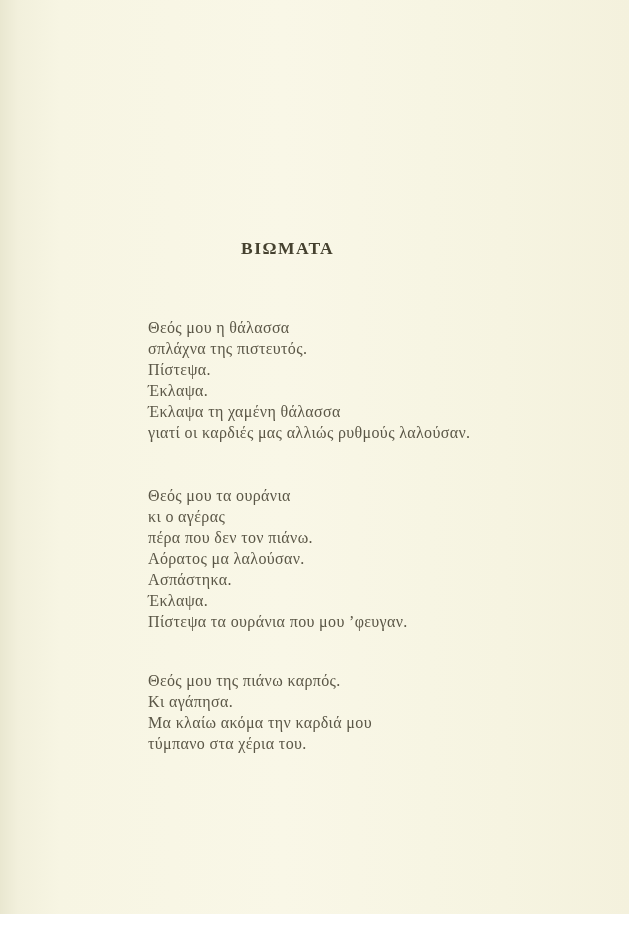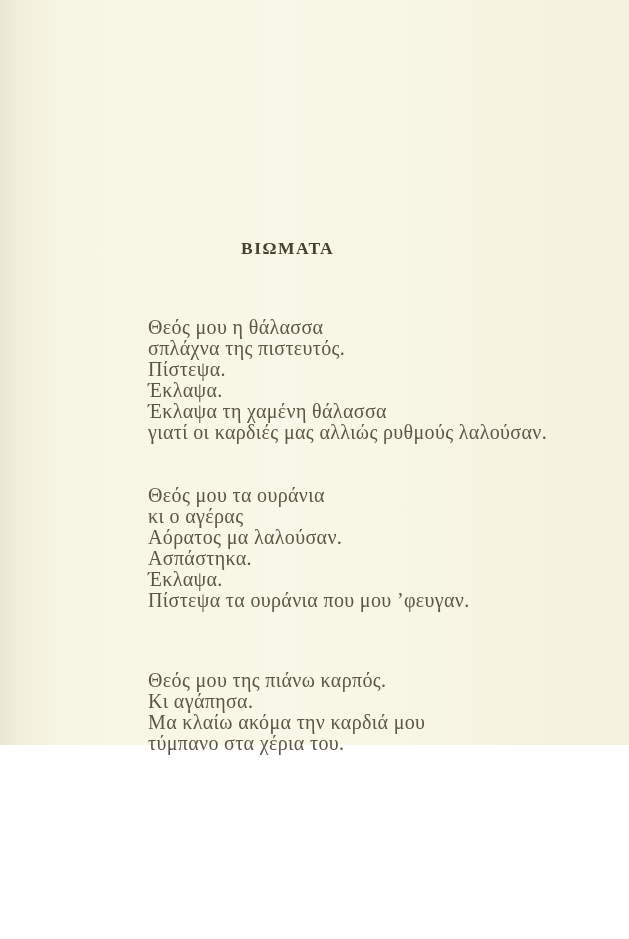--- a/index.html
+++ b/index.html
@@ -8,21 +8,21 @@
   }
   body {
     width: 629px;
     height: 939px;
     overflow: hidden;
     font-family: "Liberation Serif", "DejaVu Serif", serif;
   }
   .page {
     position: relative;
     width: 629px;
-    height: 745px;
+    height: 914px;
     background: linear-gradient(90deg,
       #e9e7d0 0px,
       #f2f0dc 18px,
       #f7f5e3 60px,
       #f9f7e7 45%,
       #f6f4e1 80%,
       #f4f1dd 100%);
   }
   .poem-title {
     position: absolute;
@@ -32,21 +32,21 @@
     font-size: 17.5px;
     font-weight: bold;
     letter-spacing: 1.5px;
     color: #45412f;
   }
   .stanza {
     position: absolute;
     left: 148px;
     margin: 0;
     color: #5b5747;
-    font-size: 20px;
+    font-size: 16px;
     line-height: 21px;
     letter-spacing: 0.35px;
     white-space: nowrap;
   }
   .stanza-1 { top: 317px; }
   .stanza-2 { top: 485px; }
   .stanza-3 { top: 670px; }
 </style>
 </head>
 <body>
@@ -60,20 +60,21 @@
     <div>σπλάχνα της πιστευτός.</div>
     <div>Πίστεψα.</div>
     <div>Έκλαψα.</div>
     <div>Έκλαψα τη χαμένη θάλασσα</div>
     <div>γιατί οι καρδιές μας αλλιώς ρυθμούς λαλούσαν.</div>
   </div>
 
   <div class="stanza stanza-2">
     <div>Θεός μου τα ουράνια</div>
     <div>κι ο αγέρας</div>
+    <div>πέρα που δεν τον πιάνω.</div>
     <div>Αόρατος μα λαλούσαν.</div>
     <div>Ασπάστηκα.</div>
     <div>Έκλαψα.</div>
     <div>Πίστεψα τα ουράνια που μου ’φευγαν.</div>
   </div>
 
   <div class="stanza stanza-3">
     <div>Θεός μου της πιάνω καρπός.</div>
     <div>Κι αγάπησα.</div>
     <div>Μα κλαίω ακόμα την καρδιά μου</div>

